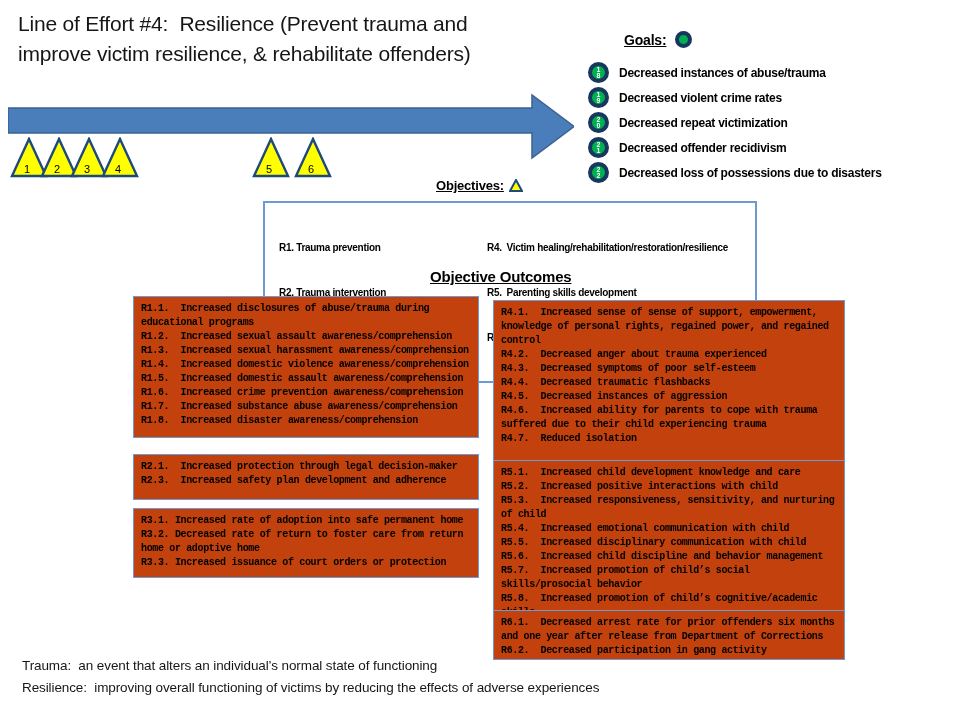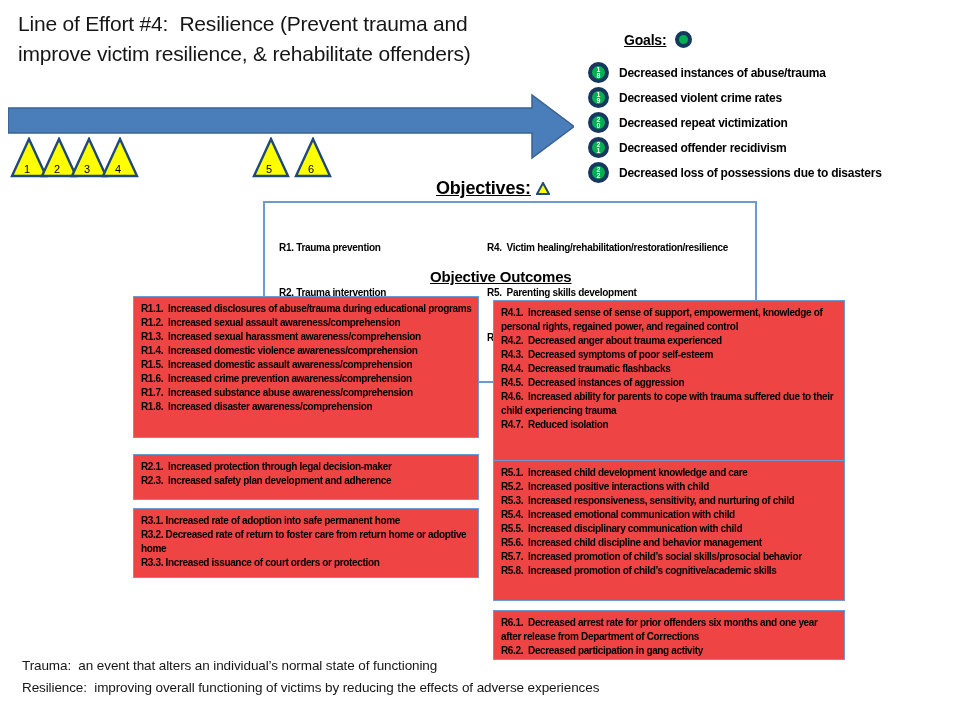--- a/index.html
+++ b/index.html
@@ -23,30 +23,30 @@
   .goals-head .hlabel{font-size:14px;font-weight:bold;text-decoration:underline;letter-spacing:-0.2px;}
   .dot{width:9px;height:9px;border-radius:50%;background:#00b050;border:4px solid #17375e;}
   .goal-list{position:absolute;left:588px;top:60px;}
   .goal-row{display:flex;align-items:center;height:25px;}
   .badge{width:13px;height:13px;border-radius:50%;background:#00b050;border:4px solid #17375e;display:flex;align-items:center;justify-content:center;flex:none;}
   .badge span{display:block;width:6px;font-size:7px;line-height:6px;font-weight:bold;color:#fff;word-break:break-all;text-align:center;}
   .goal-row .glabel{margin-left:10px;font-size:12px;font-weight:bold;letter-spacing:-0.25px;white-space:nowrap;}
 
   
   .obj-head{position:absolute;left:436px;top:178px;display:flex;align-items:center;gap:5px;}
-  .obj-head .hlabel{font-size:18px;font-weight:bold;text-decoration:underline;letter-spacing:-0.2px;}
+  .obj-head .hlabel{font-size:13px;font-weight:bold;text-decoration:underline;letter-spacing:-0.2px;}
   .obj-box{position:absolute;left:263px;top:201px;width:494px;min-height:56px;box-sizing:border-box;
            border:2px solid #6b9bd2;background:#fff;display:flex;padding:7px 4px 6px 14px;gap:25px;}
   .obj-col{font-size:10px;font-weight:bold;line-height:15px;letter-spacing:-0.3px;white-space:pre-wrap;}
   .obj-col.c1{width:183px;flex:none;}
   .obj-col.c2{flex:1;}
 
   
   .out-head{position:absolute;left:418px;top:268px;font-size:15px;font-weight:bold;text-decoration:underline;letter-spacing:-0.2px;margin-left:12px;}
-  .obox{position:absolute;box-sizing:border-box;border:1.5px solid #6b9bd2;background:#ef4444;padding:5px 6px 1px 7px;}
+  .obox{position:absolute;box-sizing:border-box;border:1.5px solid #6b9bd2;background:#c2410c;padding:5px 6px 1px 7px;font-family:Liberation Mono, monospace;}
   .obox .item{font-size:10px;font-weight:bold;line-height:14px;letter-spacing:-0.35px;white-space:pre-wrap;}
   .obox.left{left:133px;width:346px;}
   .obox.right{left:493px;width:352px;}
   .obox.b-r1{top:296px;min-height:142px;}
   .obox.b-r2{top:454px;min-height:46px;}
   .obox.b-r3{top:508px;min-height:70px;}
   .obox.b-r4{top:300px;min-height:161px;}
   .obox.b-r5{top:460px;min-height:141px;}
   .obox.b-r6{top:610px;min-height:50px;}
 

